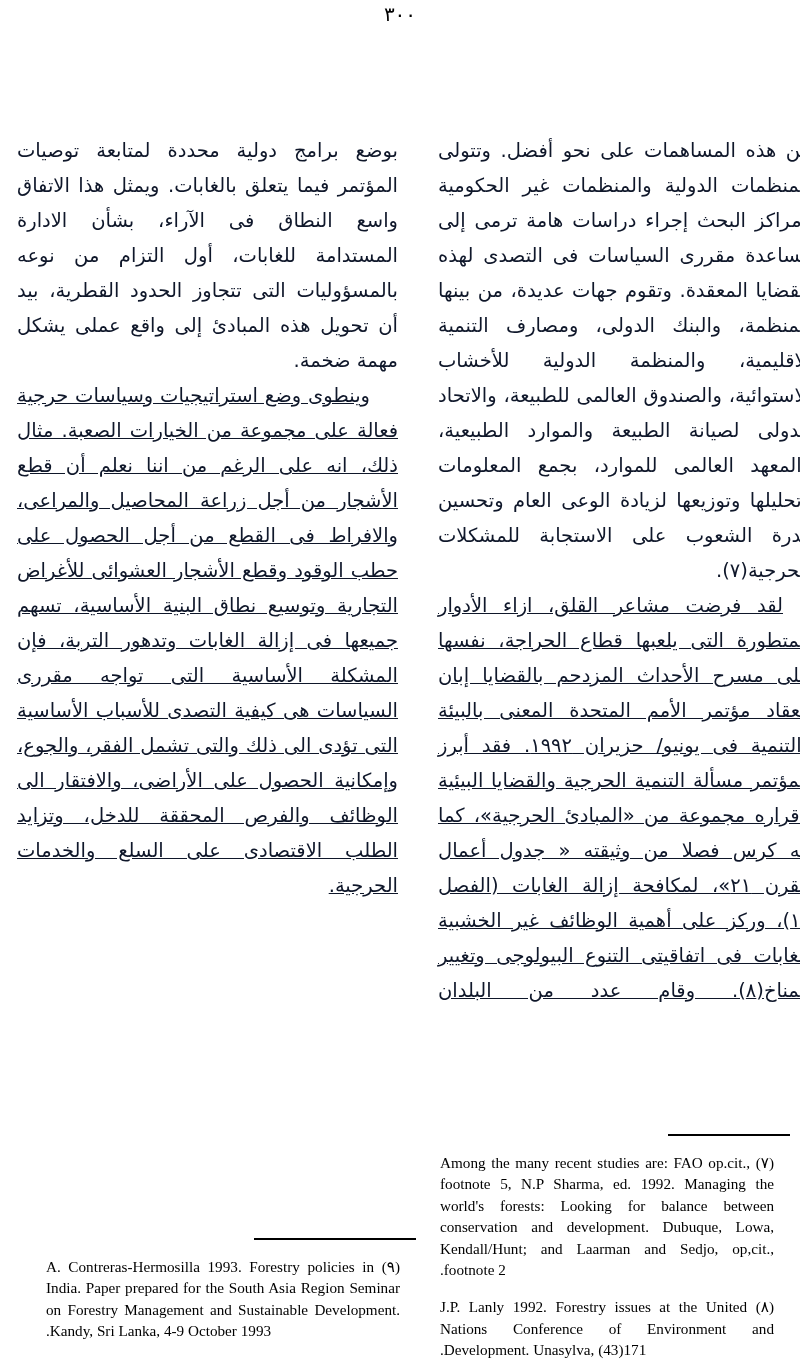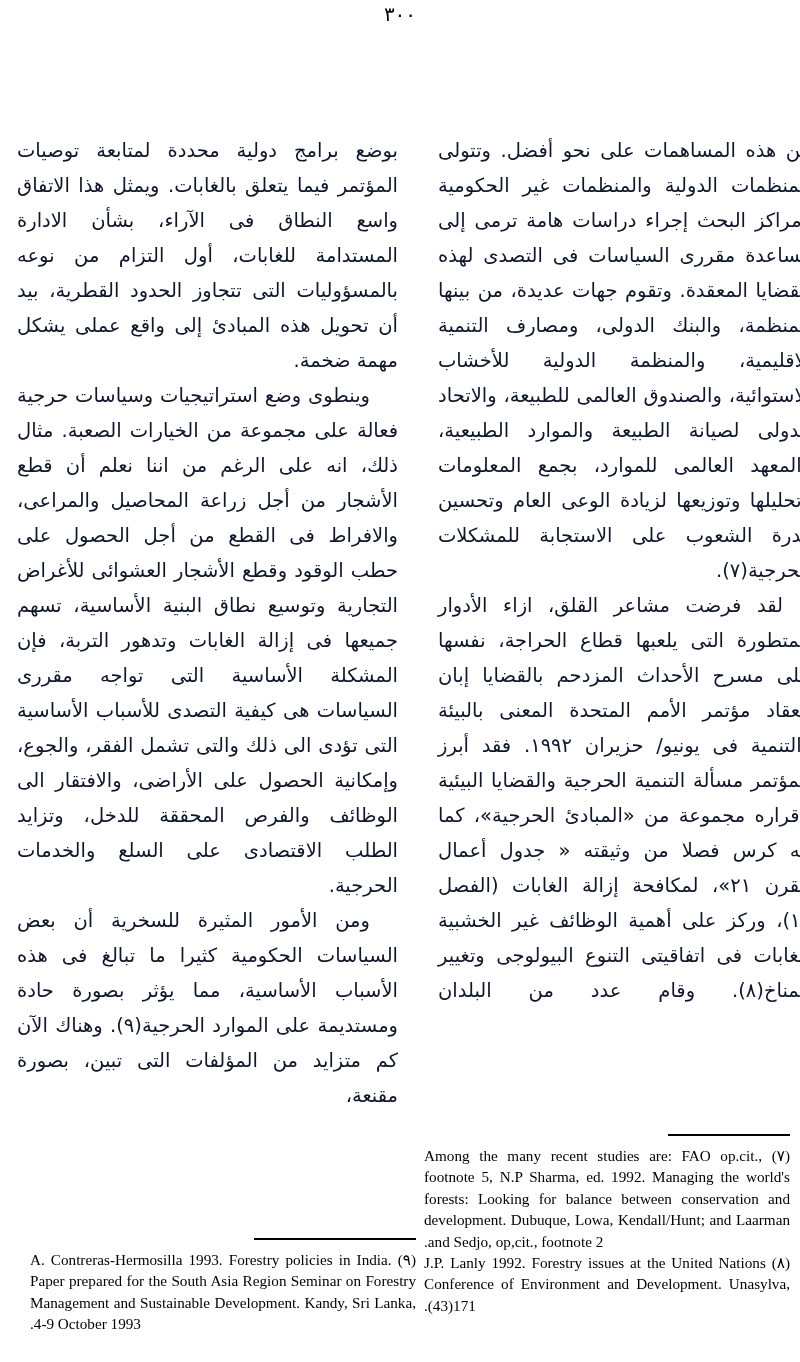--- a/index.html
+++ b/index.html
@@ -30,37 +30,37 @@
   .para {
     margin: 0;
     direction: rtl;
     unicode-bidi: embed;
     text-align: justify;
     font-family: "DejaVu Sans", sans-serif;
     font-size: 19.5px;
     line-height: 35px;
     color: #0f172a;
   }
-  .para.indent { text-indent: 28px; }
+  .para.indent { text-indent: 28px; text-decoration: underline; }
   .para.cont-end { text-align-last: justify; }
   .fnblock {
     position: absolute;
     direction: rtl;
   }
   .fnblock-right { left: 424px; top: 1134px; width: 366px; }
   .fnblock-left  { left: 30px;  top: 1238px; width: 386px; }
   .fn-rule {
     height: 2px;
     background: #000;
     margin: 0 0 9px auto; 
   }
   .fnblock-right .fn-rule { width: 122px; }
   .fnblock-left  .fn-rule { width: 162px; }
   .fn {
-    margin: 0;
+    margin: 16px;
     direction: rtl;
     text-align: justify;
     text-align-last: left;
     font-family: "Liberation Serif", serif;
     font-size: 15.2px;
     line-height: 21.4px;
     color: #000;
   }
   .fn-marker { white-space: nowrap; }
 </style>
@@ -72,21 +72,20 @@
   <div class="page-number">٣٠٠</div>
 
   <div class="col col-right">
     <p class="para">من هذه المساهمات على نحو أفضل. وتتولى المنظمات الدولية والمنظمات غير الحكومية ومراكز البحث إجراء دراسات هامة ترمى إلى مساعدة مقررى السياسات فى التصدى لهذه القضايا المعقدة. وتقوم جهات عديدة، من بينها المنظمة، والبنك الدولى، ومصارف التنمية الاقليمية، والمنظمة الدولية للأخشاب الاستوائية، والصندوق العالمى للطبيعة، والاتحاد الدولى لصيانة الطبيعة والموارد الطبيعية، والمعهد العالمى للموارد، بجمع المعلومات وتحليلها وتوزيعها لزيادة الوعى العام وتحسين قدرة الشعوب على الاستجابة للمشكلات الحرجية(٧).</p>
     <p class="para indent cont-end">لقد فرضت مشاعر القلق، ازاء الأدوار المتطورة التى يلعبها قطاع الحراجة، نفسها على مسرح الأحداث المزدحم بالقضايا إبان انعقاد مؤتمر الأمم المتحدة المعنى بالبيئة والتنمية فى يونيو/ حزيران ١٩٩٢. فقد أبرز المؤتمر مسألة التنمية الحرجية والقضايا البيئية باقراره مجموعة من «المبادئ الحرجية»، كما انه كرس فصلا من وثيقته « جدول أعمال القرن ٢١»، لمكافحة إزالة الغابات (الفصل ١١)، وركز على أهمية الوظائف غير الخشبية للغابات فى اتفاقيتى التنوع البيولوجى وتغيير المناخ(٨). وقام عدد من البلدان</p>
   </div>
 
   <div class="col col-left">
     <p class="para">بوضع برامج دولية محددة لمتابعة توصيات المؤتمر فيما يتعلق بالغابات. ويمثل هذا الاتفاق واسع النطاق فى الآراء، بشأن الادارة المستدامة للغابات، أول التزام من نوعه بالمسؤوليات التى تتجاوز الحدود القطرية، بيد أن تحويل هذه المبادئ إلى واقع عملى يشكل مهمة ضخمة.</p>
     <p class="para indent">وينطوى وضع استراتيجيات وسياسات حرجية فعالة على مجموعة من الخيارات الصعبة. مثال ذلك، انه على الرغم من اننا نعلم أن قطع الأشجار من أجل زراعة المحاصيل والمراعى، والافراط فى القطع من أجل الحصول على حطب الوقود وقطع الأشجار العشوائى للأغراض التجارية وتوسيع نطاق البنية الأساسية، تسهم جميعها فى إزالة الغابات وتدهور التربة، فإن المشكلة الأساسية التى تواجه مقررى السياسات هى كيفية التصدى للأسباب الأساسية التى تؤدى الى ذلك والتى تشمل الفقر، والجوع، وإمكانية الحصول على الأراضى، والافتقار الى الوظائف والفرص المحققة للدخل، وتزايد الطلب الاقتصادى على السلع والخدمات الحرجية.</p>
-    <p class="para indent cont-end">ومن الأمور المثيرة للسخرية أن بعض السياسات الحكومية كثيرا ما تبالغ فى هذه الأسباب الأساسية، مما يؤثر بصورة حادة ومستديمة على الموارد الحرجية(٩). وهناك الآن كم متزايد من المؤلفات التى تبين، بصورة مقنعة،</p>
   </div>
 
   <div class="fnblock fnblock-right">
     <div class="fn-rule"></div>
     <p class="fn"><span class="fn-marker">(٧)</span> <span>Among the many recent studies are: FAO op.cit., footnote 5, N.P Sharma, ed. 1992. Managing the world's forests: Looking for balance between conservation and development. Dubuque, Lowa, Kendall/Hunt; and Laarman and Sedjo, op,cit., footnote 2.</span></p>
     <p class="fn"><span class="fn-marker">(٨)</span> <span>J.P. Lanly 1992. Forestry issues at the United Nations Conference of Environment and Development. Unasylva, (43)171.</span></p>
   </div>
 
   <div class="fnblock fnblock-left">
     <div class="fn-rule"></div>

